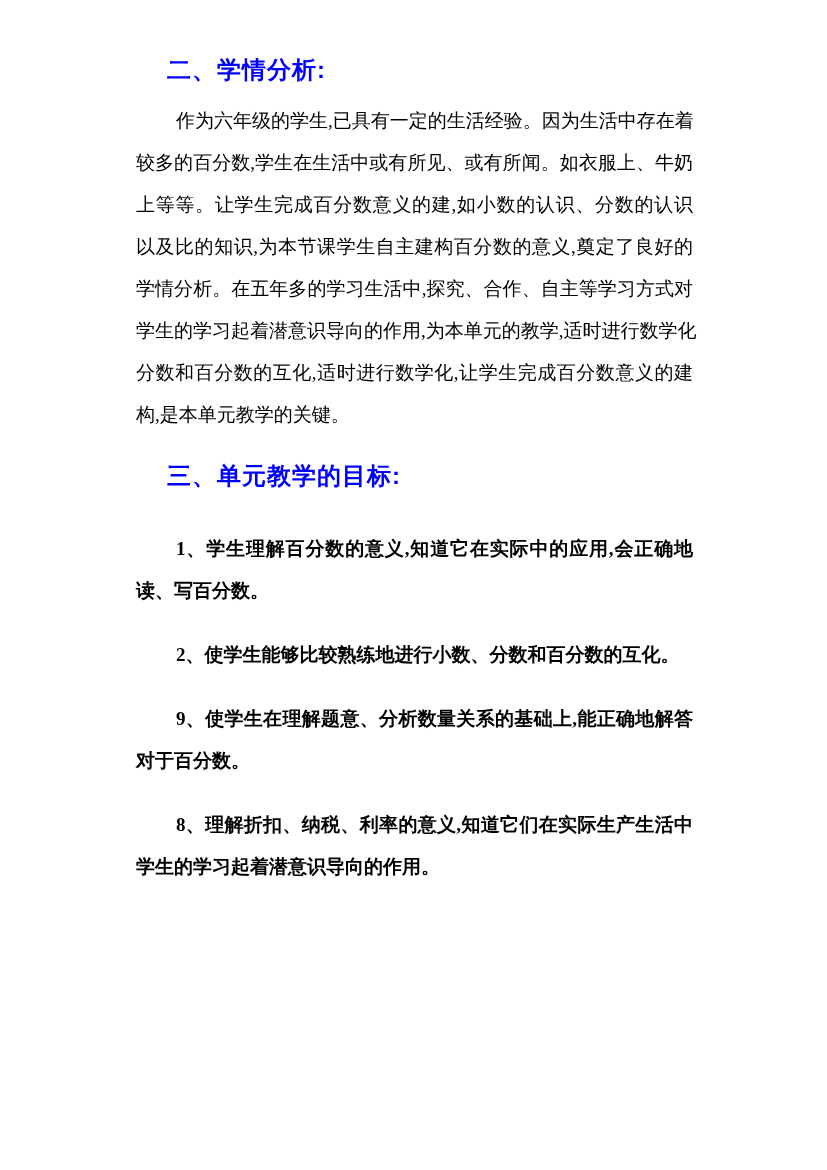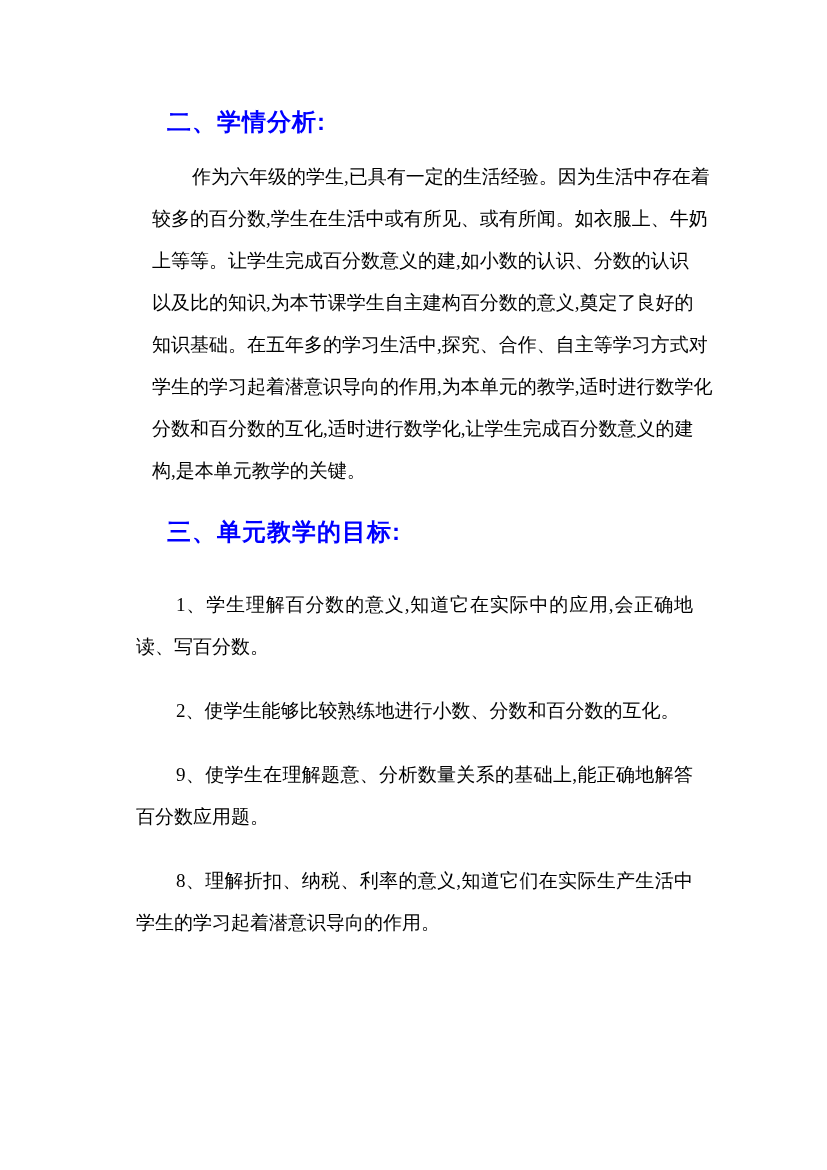--- a/index.html
+++ b/index.html
@@ -7,45 +7,46 @@
     padding: 0;
     background: #ffffff;
   }
   .page {
     position: relative;
     width: 799px;
     height: 1170px;
     margin: 0 auto;
     background: var(--page-bg, #ffffff);
     box-sizing: border-box;
-    padding: 104px 120px 0 122px;
+    padding: 52px 120px 0 122px;
     overflow: hidden;
   }
   .heading {
     font-family: "Liberation Sans", "DejaVu Sans", sans-serif;
     font-weight: bold;
     font-size: 24px;
     line-height: 36px;
     letter-spacing: 1px;
     color: var(--heading-color, #0000ff);
     text-indent: 31px;
     margin: 0 0 12px 0;
   }
   .heading.objectives {
     margin: 22px 0 34px 0;
   }
   .para {
     font-family: "Liberation Serif", "DejaVu Serif", serif;
     font-size: 19px;
     line-height: 42px;
     color: var(--text-color, #000000);
-    margin: 16px;
+    margin: 0;
   }
   .item {
     margin: 0 0 22px 0;
+    font-weight: bold;
   }
   .line {
     text-align: justify;
     text-align-last: justify;
     text-justify: inter-character;
     white-space: nowrap;
   }
   .line.first {
     text-indent: 40px;
   }
@@ -58,42 +59,42 @@
 
 <div class="page">
 
   <section>
     <h2 class="heading">二、学情分析:</h2>
     <div class="para">
       <div class="line first">作为六年级的学生,已具有一定的生活经验。因为生活中存在着</div>
       <div class="line">较多的百分数,学生在生活中或有所见、或有所闻。如衣服上、牛奶</div>
       <div class="line">上等等。让学生完成百分数意义的建,如小数的认识、分数的认识</div>
       <div class="line">以及比的知识,为本节课学生自主建构百分数的意义,奠定了良好的</div>
-      <div class="line">知识基础。在五年多的学习生活中,探究、合作、自主等学习方式对</div>
+      <div class="line">学情分析。在五年多的学习生活中,探究、合作、自主等学习方式对</div>
       <div class="line">学生的学习起着潜意识导向的作用,为本单元的教学,适时进行数学化</div>
       <div class="line">分数和百分数的互化,适时进行数学化,让学生完成百分数意义的建</div>
       <div class="line last">构,是本单元教学的关键。</div>
     </div>
   </section>
 
   <section>
     <h2 class="heading objectives">三、单元教学的目标:</h2>
 
     <div class="para item">
       <div class="line first">1、学生理解百分数的意义,知道它在实际中的应用,会正确地</div>
       <div class="line last">读、写百分数。</div>
     </div>
 
     <div class="para item">
       <div class="line first last">2、使学生能够比较熟练地进行小数、分数和百分数的互化。</div>
     </div>
 
     <div class="para item">
       <div class="line first">9、使学生在理解题意、分析数量关系的基础上,能正确地解答</div>
-      <div class="line last">百分数应用题。</div>
+      <div class="line last">对于百分数。</div>
     </div>
 
     <div class="para item">
       <div class="line first">8、理解折扣、纳税、利率的意义,知道它们在实际生产生活中</div>
       <div class="line last">学生的学习起着潜意识导向的作用。</div>
     </div>
   </section>
 
 </div>
 

